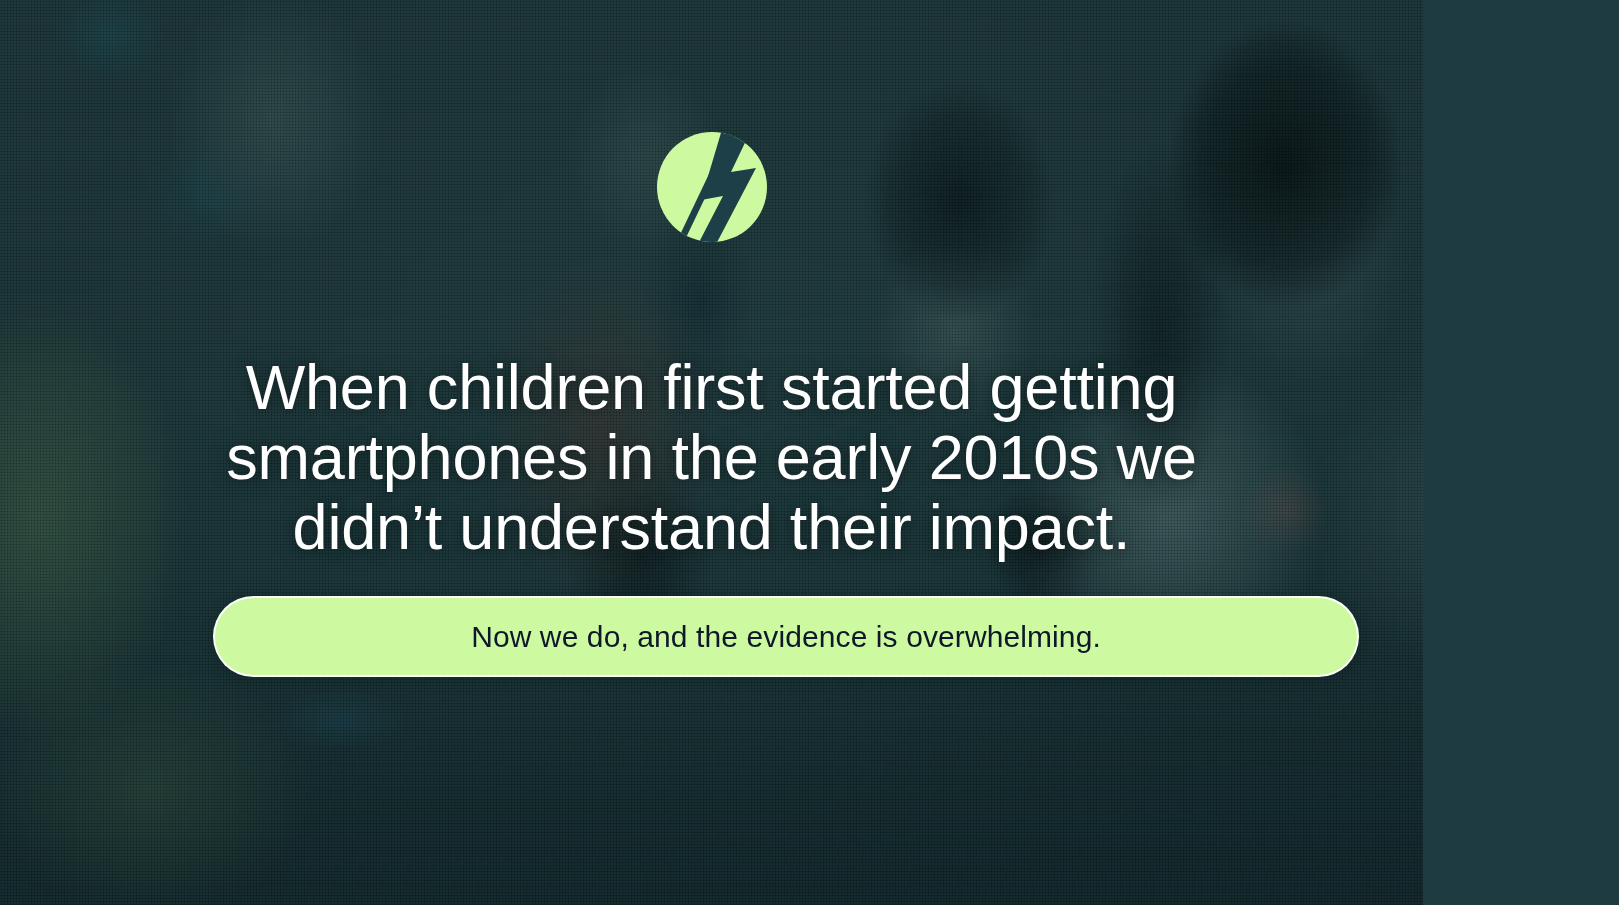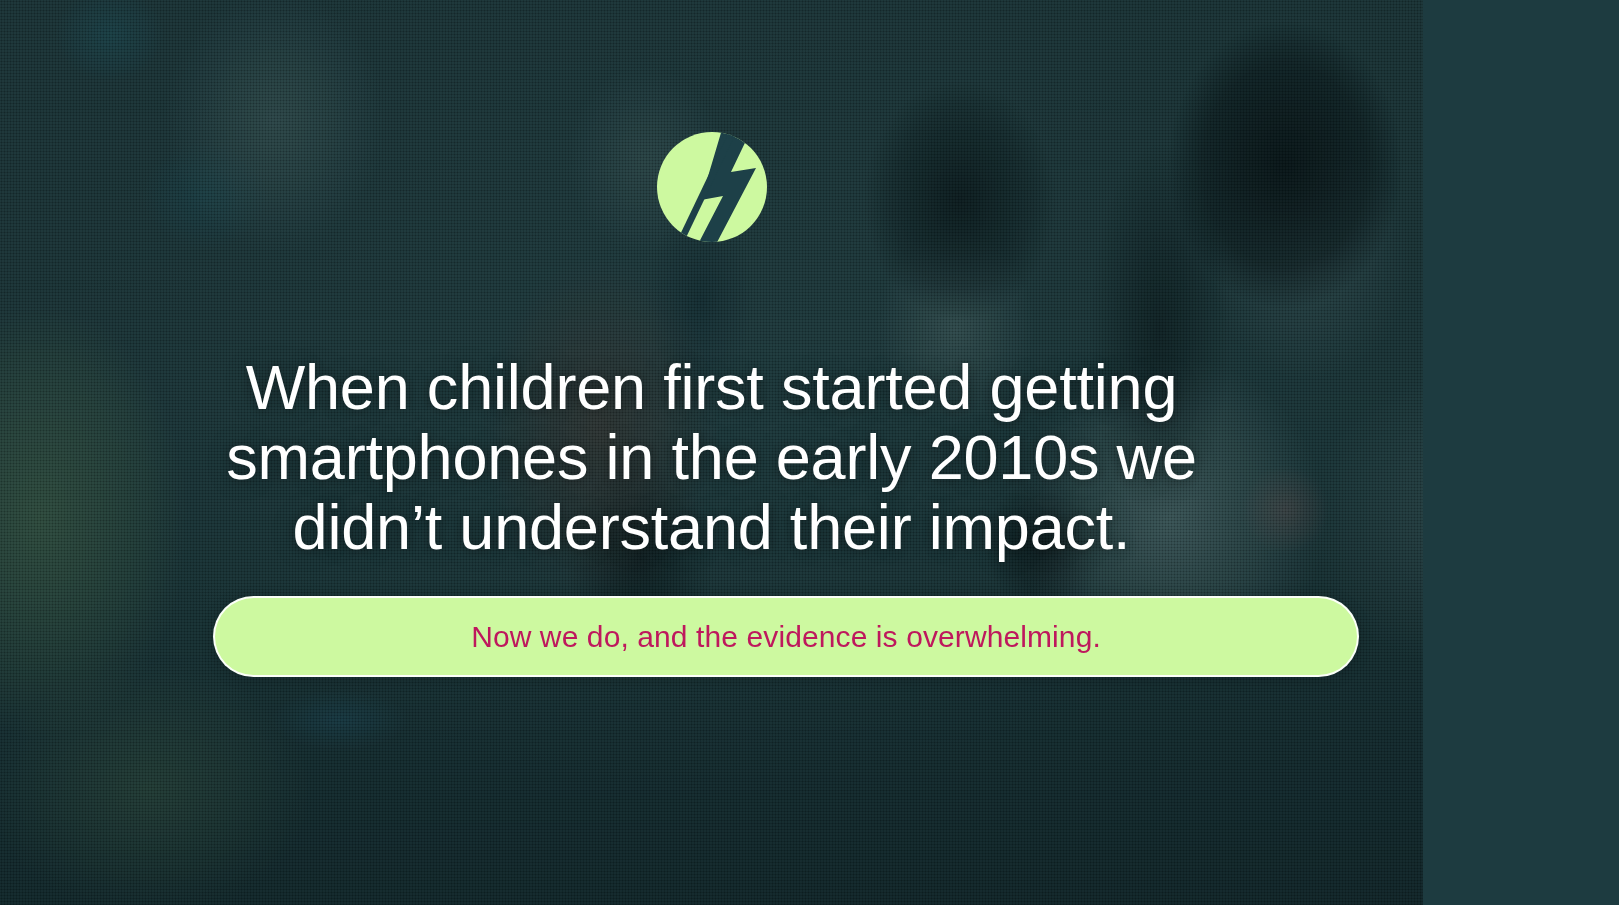--- a/index.html
+++ b/index.html
@@ -128,21 +128,21 @@
     left: 213px;
     width: 1146px;
     height: 81px;
     box-sizing: border-box;
     border-radius: 42px;
     background: #cdf9a0;
     border: 2px solid rgba(255,255,255,.92);
     display: flex;
     align-items: center;
     justify-content: center;
-    color: #be185d;
+    color: #0f172a;
     font-size: 30px;
     line-height: 34px;
     font-weight: 400;
     letter-spacing: .1px;
     box-shadow: 0 2px 14px rgba(0,0,0,.18);
     cursor: pointer;
   }
 </style>
 </head>
 <body>

